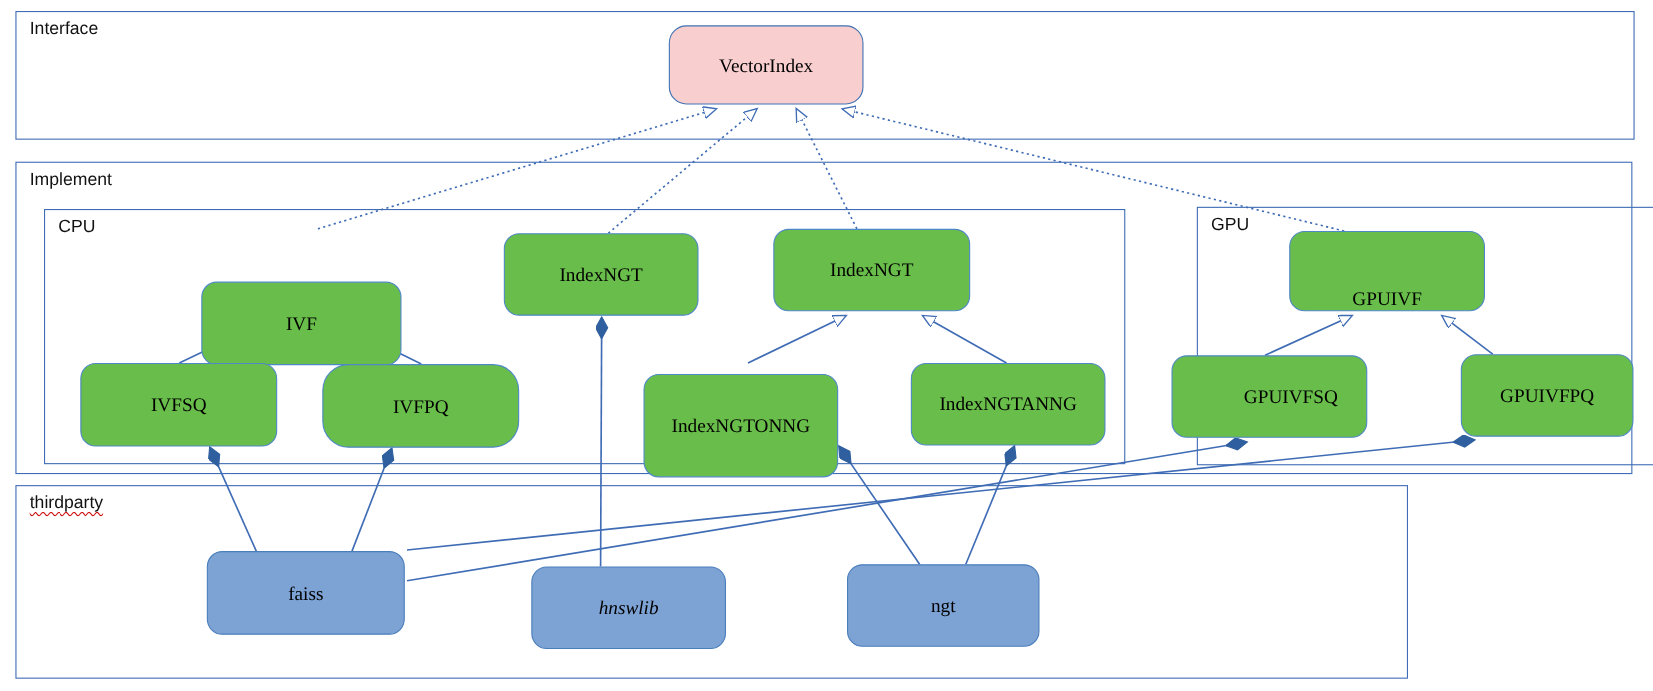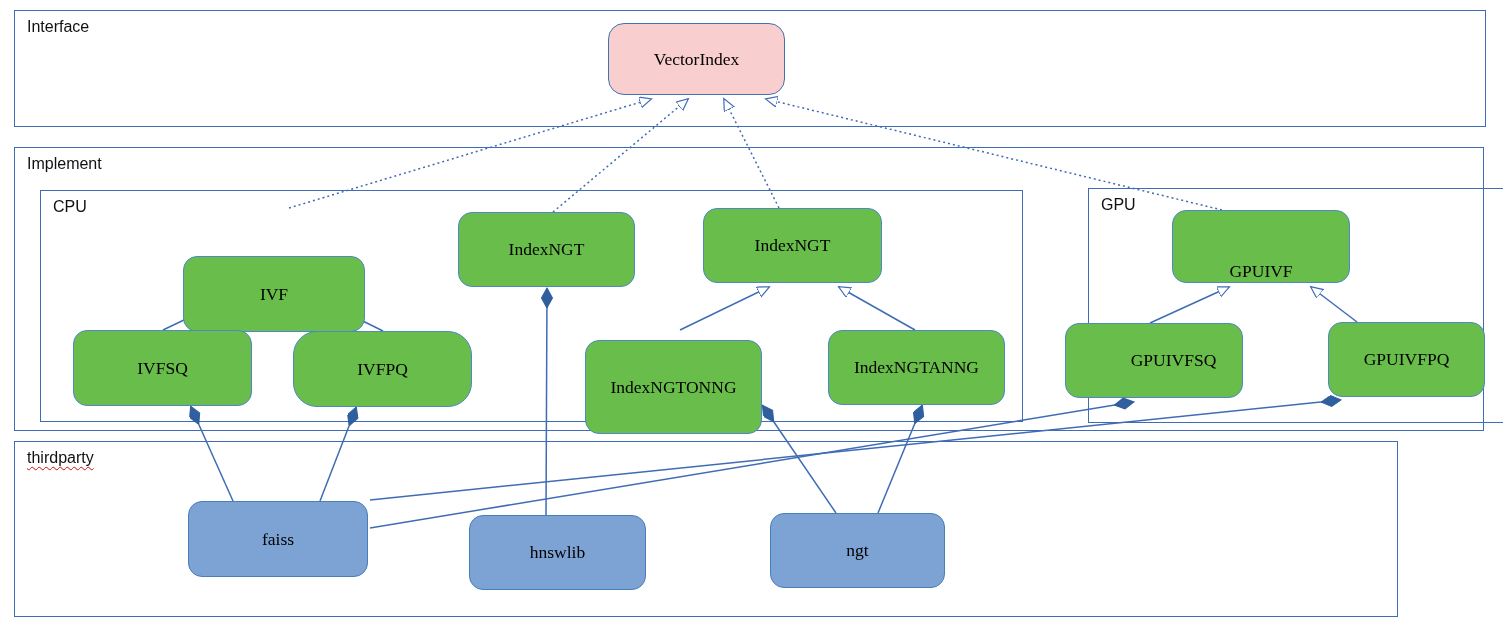--- a/index.html
+++ b/index.html
@@ -43,21 +43,21 @@
   </div>
   <div class="group" style="left: 14px; top: 147px; width: 1470px; height: 284px;">
     <span class="group-label">Implement</span>
   </div>
   <div class="group" style="left: 40px; top: 190px; width: 983px; height: 232px;">
     <span class="group-label">CPU</span>
   </div>
   <div class="group" style="left: 1088px; top: 188px; width: 424px; height: 235px;">
     <span class="group-label">GPU</span>
   </div>
-  <div class="group" style="left: 14px; top: 441px; width: 1384px; height: 176px;">
+  <div class="group" style="left: 14px; top: 441px; width: 1266px; height: 176px;">
     <span class="group-label squiggle">thirdparty</span>
   </div>
 
   <svg id="edges" xmlns="http://www.w3.org/2000/svg">
     <defs>
       <marker id="m-triangle" markerUnits="userSpaceOnUse" markerWidth="15" markerHeight="13" refX="11.5" refY="5.5" orient="auto">
         <path d="M0,0 L12,5.5 L0,11 Z" style="fill:#ffffff;stroke:var(--line,#3f6cb5);stroke-width:1.2"></path>
       </marker>
       <marker id="m-diamond" markerUnits="userSpaceOnUse" markerWidth="23" markerHeight="13" refX="19" refY="5.5" orient="auto">
         <path d="M0,5.5 L10,0 L20,5.5 L10,11 Z" style="fill:var(--diamond,#2f5f9e);stroke:var(--diamond,#2f5f9e)"></path>
@@ -112,21 +112,21 @@
       </div>
       <div class="node impl" style="left: 1065px; top: 323px; width: 178px; height: 75px; padding-left: 39px;">
         <span>GPUIVFSQ</span>
       </div>
       <div class="node impl" style="left: 1328px; top: 322px; width: 157px; height: 75px;">
         <span>GPUIVFPQ</span>
       </div>
       <div class="node lib" style="left: 188px; top: 501px; width: 180px; height: 76px;">
         <span>faiss</span>
       </div>
-      <div class="node lib" style="left: 469px; top: 515px; width: 177px; height: 75px;">
+      <div class="node lib" style="left: 483px; top: 515px; width: 177px; height: 75px; font-style: italic;">
         <span>hnswlib</span>
       </div>
       <div class="node lib" style="left: 770px; top: 513px; width: 175px; height: 75px;">
         <span>ngt</span>
       </div>
     </div>
 
 </div>
 
 </body></html>

